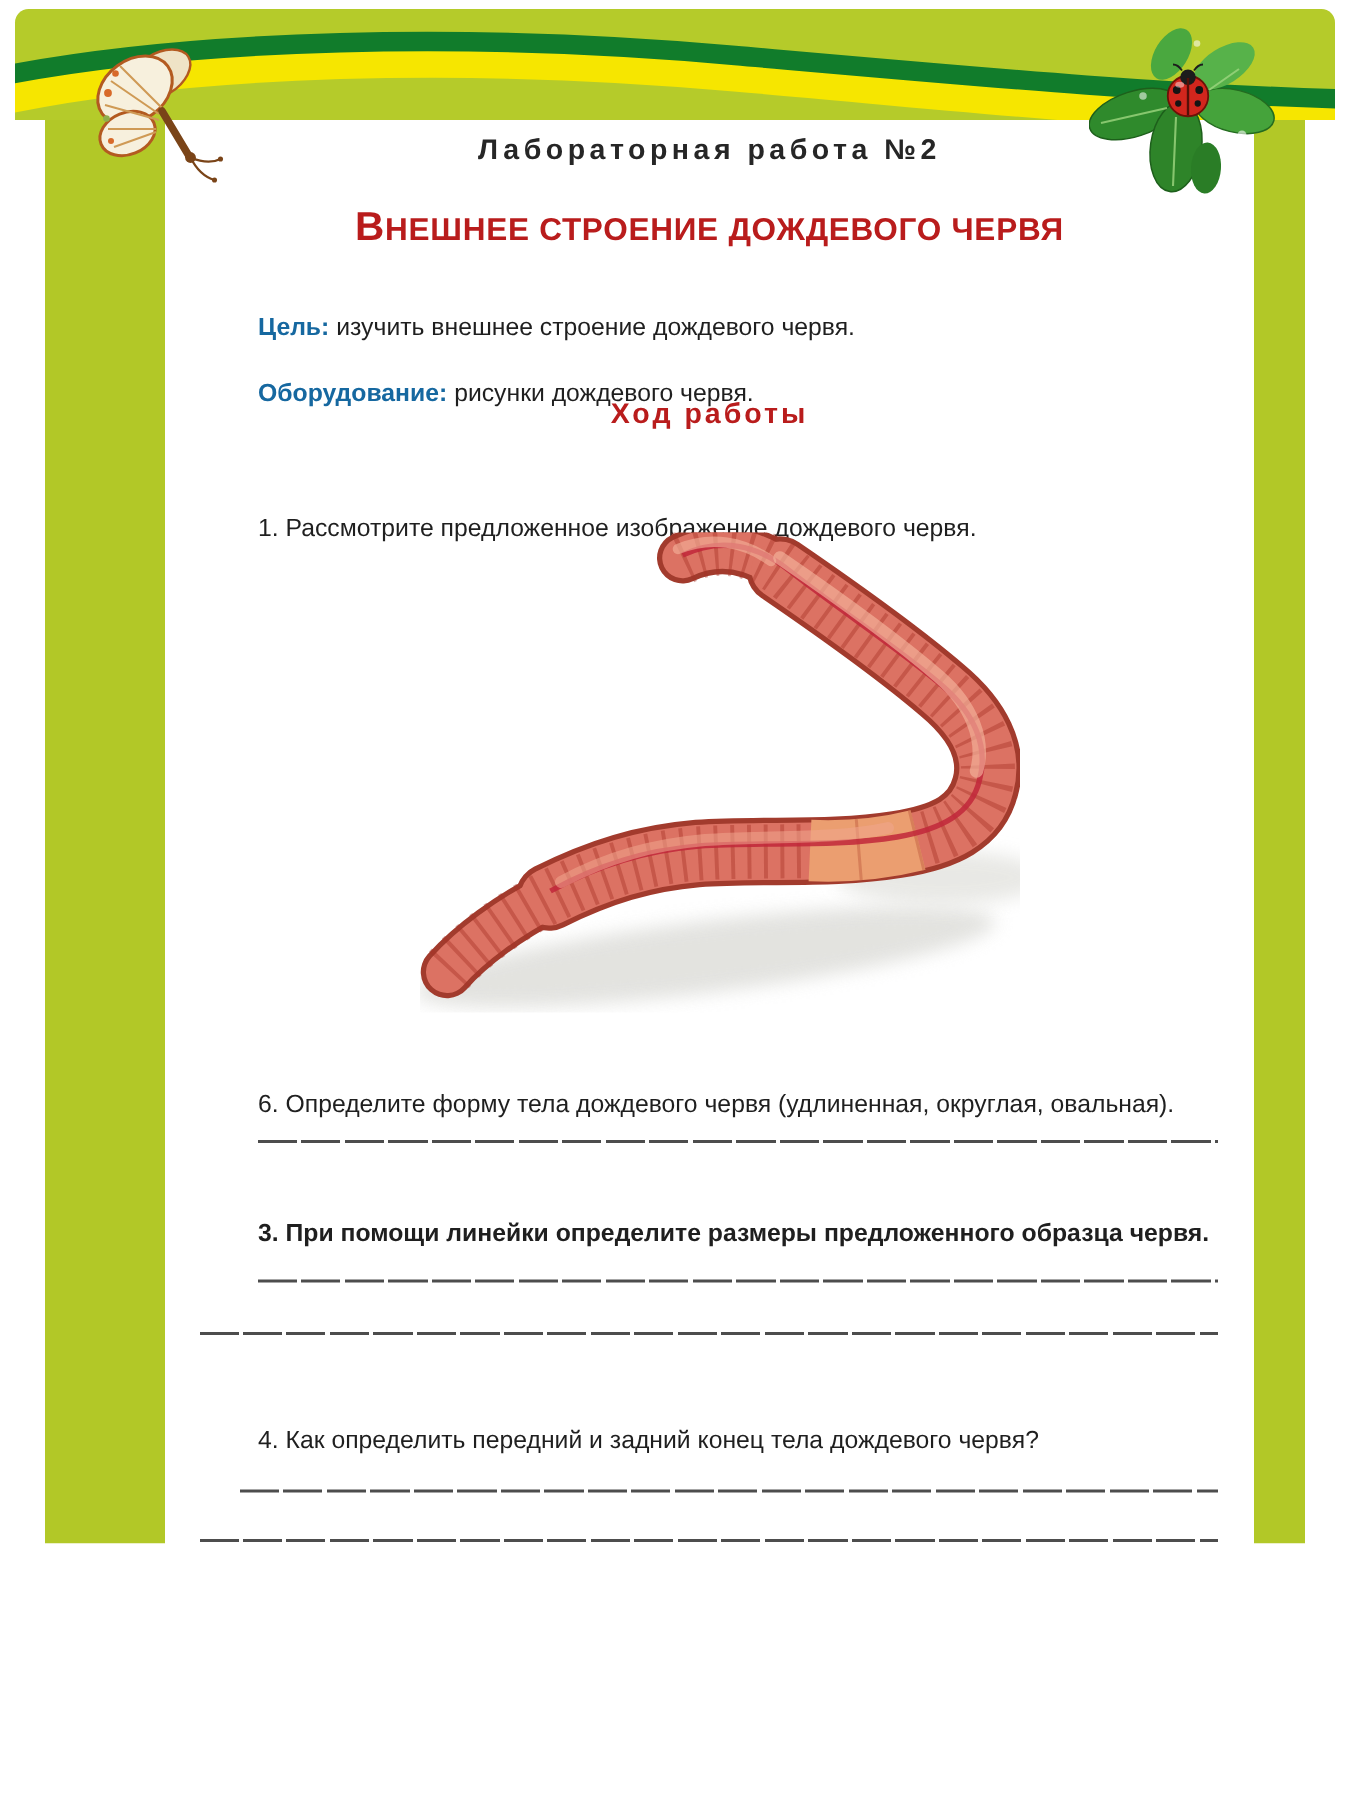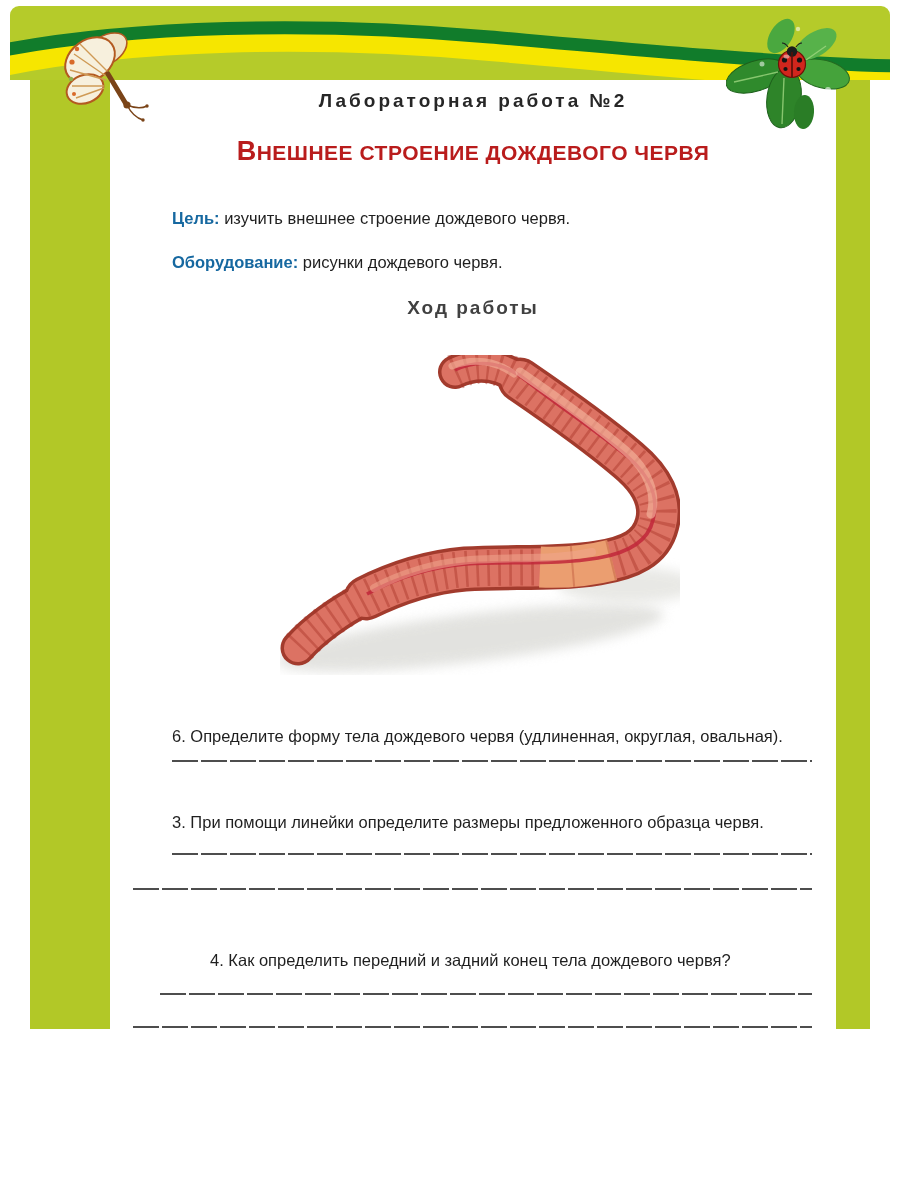--- a/index.html
+++ b/index.html
@@ -19,25 +19,25 @@
 
   
   .centered{position:absolute;left:110px;width:726px;text-align:center;}
   .lab-title{top:90px;font-weight:bold;font-size:19px;letter-spacing:3px;color:#262626;}
   .main-title{top:136px;font-weight:bold;font-size:21px;letter-spacing:.5px;color:#b91c1c;}
   .main-title .initial{font-size:27px;}
   .para{position:absolute;left:172px;width:662px;font-size:16.5px;line-height:22px;}
   .label-blue{color:#1668a0;font-weight:bold;}
   .goal{top:190px;}
   .equipment{top:234px;}
-  .procedure{top:297px;font-weight:bold;font-size:19px;letter-spacing:2px;color:#404040;}
+  .procedure{top:266px;font-weight:bold;font-size:19px;letter-spacing:2px;color:#b91c1c;}
   .step1{top:324px;}
   .step2{top:708px;}
-  .step3{top:794px;}
-  .step4{top:932px;margin-left:38px;}
+  .step3{top:794px;font-weight:bold;}
+  .step4{top:932px;}
 
   
   .ans-line{position:absolute;height:2px;
             background-image:repeating-linear-gradient(90deg,#4d4d4d 0 26px,rgba(0,0,0,0) 26px 29px);}
   .line1{top:760px;left:172px;width:640px;}
   .line2{top:853px;left:172px;width:640px;}
   .line3{top:888px;left:133px;width:679px;}
   .line4{top:993px;left:160px;width:652px;}
   .line5{top:1026px;left:133px;width:679px;}
   .line6{top:1060px;left:133px;width:679px;}
@@ -110,20 +110,21 @@
   <div class="centered lab-title">Лабораторная работа №2</div>
 
   <div class="centered main-title"><span class="initial">В</span><span>НЕШНЕЕ СТРОЕНИЕ ДОЖДЕВОГО ЧЕРВЯ</span></div>
 
   <p class="para equipment"><span class="label-blue">Оборудование:</span><span> рисунки дождевого червя.</span></p>
 
   <p class="para goal"><span class="label-blue">Цель:</span><span> изучить внешнее строение дождевого червя.</span></p>
 
   <div class="centered procedure">Ход работы</div>
 
+  <p class="para step1">1. Рассмотрите предложенное изображение дождевого червя.</p>
 
   <div class="worm-box">
     <svg viewBox="280 355 400 320" width="400" height="320">
       <defs>
         <filter id="soft" x="-30%" y="-30%" width="160%" height="160%">
           <feGaussianBlur stdDeviation="6"></feGaussianBlur>
         </filter>
       </defs>
       <ellipse cx="470" cy="638" rx="195" ry="24" fill="#dededa" opacity=".85" filter="url(#soft)" transform="rotate(-7 470 638)"></ellipse>
       <ellipse cx="628" cy="585" rx="70" ry="18" fill="#e3e3df" opacity=".8" filter="url(#soft)"></ellipse>

